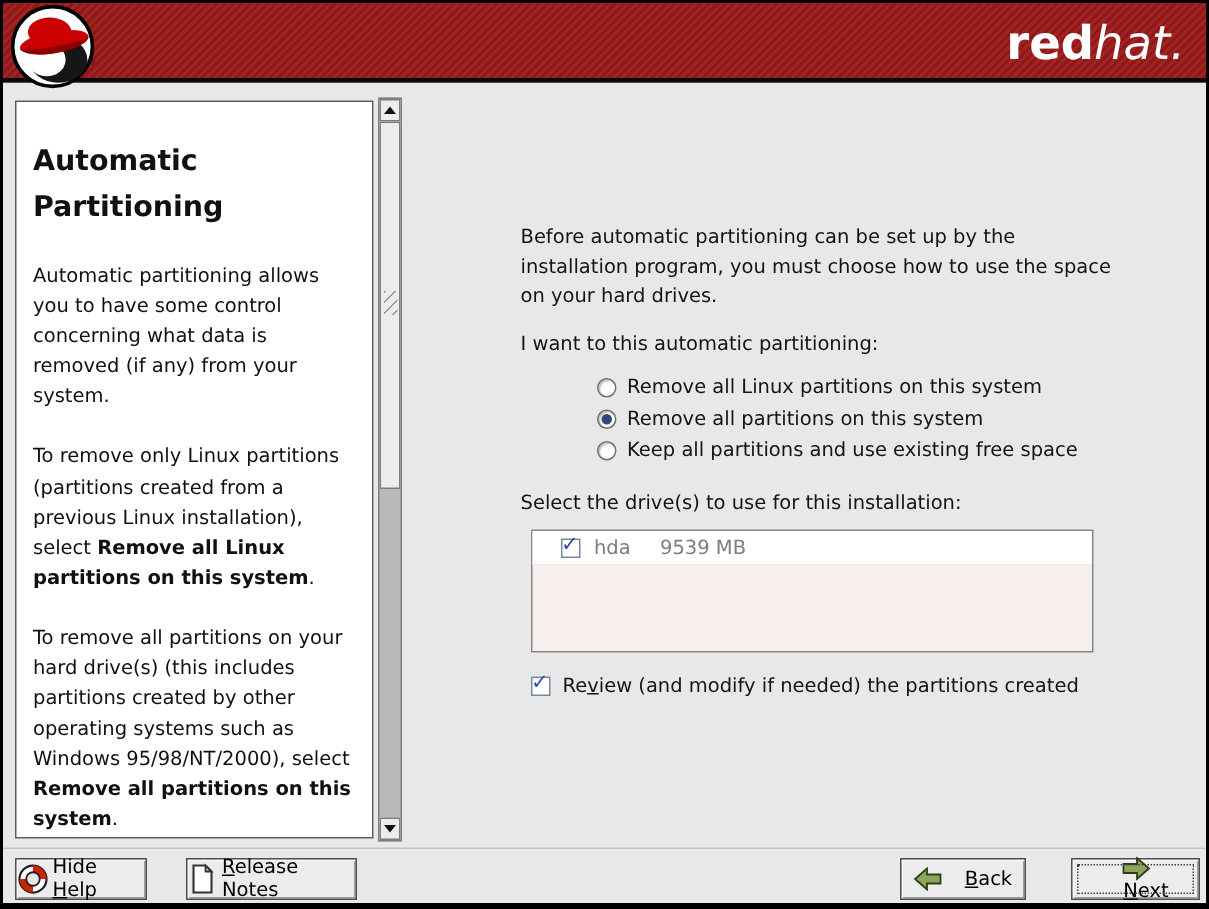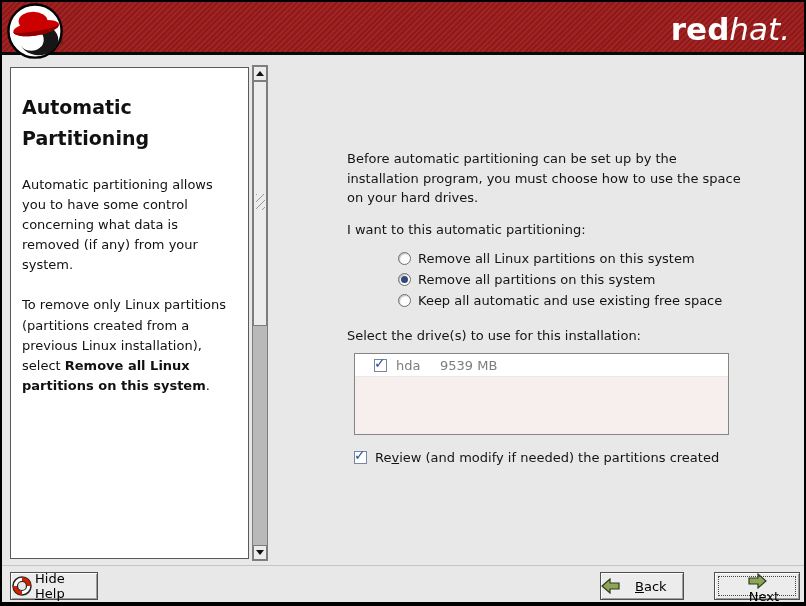--- a/index.html
+++ b/index.html
@@ -93,21 +93,21 @@
     position:absolute; left:7px; top:448px; display:flex; align-items:center; font-size:13px;
   }
   .review-row .checkbox{ margin-right:8px; }
   .accel{ text-decoration:underline; }
   
   .footer-sep{ position:absolute; left:0; top:563px; width:100%; height:1px; background:#c4c4c4; }
   .btn{
     position:absolute; top:570px; height:28px; background:#ececec;
     border:1px solid #4f4f4f;
     box-shadow:inset 1px 1px 0 #fdfdfd, inset -1px -1px 0 #9d9d9d;
-    display:flex; align-items:center; justify-content:flex-start;
+    display:flex; align-items:center; justify-content:center;
     font-size:13px; color:#000; cursor:pointer;
   }
   .btn .icon{ flex:none; }
   .btn-hide-help{ left:8px;  width:88px; }
   .btn-release-notes{ left:122px; width:114px; }
   .btn-back{ left:598px; width:84px; }
   .btn-next{ left:712px; width:86px; outline:1px dotted #444; outline-offset:-5px;flex-direction:column; }
   .arrow-icon{ display:block; }
   .btn-back .label, .btn-next .label{ margin-left:14px; }
   .btn-hide-help .label{ margin-left:2px; }
@@ -133,20 +133,21 @@
       <ellipse cx="30" cy="26" rx="24" ry="7.5" fill="#cc0000"></ellipse>
       <path d="M6 26 a24 7.5 0 0 0 48 0 a24 3 0 0 1 -48 0 z" fill="#8e0000"></path>
     </g>
     <text x="52" y="42" font-size="7" fill="#1a1a1a">®</text>
   </svg>
 
   <div class="help-panel">
     <div class="help-title">Automatic Partitioning</div>
     <p><span>Automatic partitioning allows you to have some control concerning what data is removed (if any) from your system.</span><b></b><span></span></p>
     <p><span>To remove only Linux partitions (partitions created from a previous Linux installation), select </span><b>Remove all Linux partitions on this system</b><span>.</span></p>
+    <p><span>To remove all partitions on your hard drive(s) (this includes partitions created by other operating systems such as Windows 95/98/NT/2000), select </span><b>Remove all partitions on this system</b><span>.</span></p>
   </div>
 
   <div class="scrollbar">
     <div class="sb-btn up">
         <div class="sb-arrow up"></div>
       </div>
     <div class="sb-thumb">
         <div class="sb-grip"></div>
       </div>
     <div class="sb-btn down">
@@ -168,21 +169,21 @@
       <div class="radio-row selected">
         <div class="radio-circle">
             <div class="radio-dot"></div>
           </div>
         <div class="radio-label">Remove all partitions on this system</div>
       </div>
       <div class="radio-row">
         <div class="radio-circle">
             <div class="radio-dot"></div>
           </div>
-        <div class="radio-label">Keep all automatic and use existing free space</div>
+        <div class="radio-label">Keep all partitions and use existing free space</div>
       </div>
     </div>
 
     <div class="drive-label">Select the drive(s) to use for this installation:</div>
 
     <div class="drive-list">
       <div class="drive-row">
         <div class="checkbox">
             <span class="check">✓</span>
           </div>
@@ -204,20 +205,27 @@
   <div class="btn btn-hide-help">
     <svg class="icon" width="22" height="22" viewBox="0 0 22 22">
       <circle cx="11" cy="11" r="9" fill="#ffffff" stroke="#222" stroke-width="1.5"></circle>
       <path d="M11 2 A9 9 0 0 1 20 11 L15.5 11 A4.5 4.5 0 0 0 11 6.5 Z" fill="#cc2200"></path>
       <path d="M11 20 A9 9 0 0 1 2 11 L6.5 11 A4.5 4.5 0 0 0 11 15.5 Z" fill="#cc2200"></path>
       <circle cx="11" cy="11" r="4.5" fill="#e8e8e8" stroke="#222" stroke-width="1.2"></circle>
     </svg>
     <span class="label"><span>Hide </span><span class="accel">H</span><span>elp</span></span>
   </div>
 
+  <div class="btn btn-release-notes">
+    <svg class="icon" width="20" height="22" viewBox="0 0 20 22">
+      <path d="M4 2 L12 2 L16 6 L16 20 L4 20 Z" fill="#ffffff" stroke="#333" stroke-width="1.4"></path>
+      <path d="M12 2 L12 6 L16 6 Z" fill="#d8d8d8" stroke="#333" stroke-width="1.2"></path>
+    </svg>
+    <span class="label"><span></span><span class="accel">R</span><span>elease Notes</span></span>
+  </div>
 
   <div class="btn btn-back">
     <svg class="icon arrow-icon" width="20" height="16" viewBox="0 0 20 16">
       <path d="M9 1 L9 5 L18 5 L18 11 L9 11 L9 15 L1 8 Z" fill="#8ca558" stroke="#2e3c1a" stroke-width="1.2"></path>
     </svg>
     <span class="label"><span></span><span class="accel">B</span><span>ack</span></span>
   </div>
 
   <div class="btn btn-next">
     <svg class="icon arrow-icon" width="20" height="16" viewBox="0 0 20 16">

